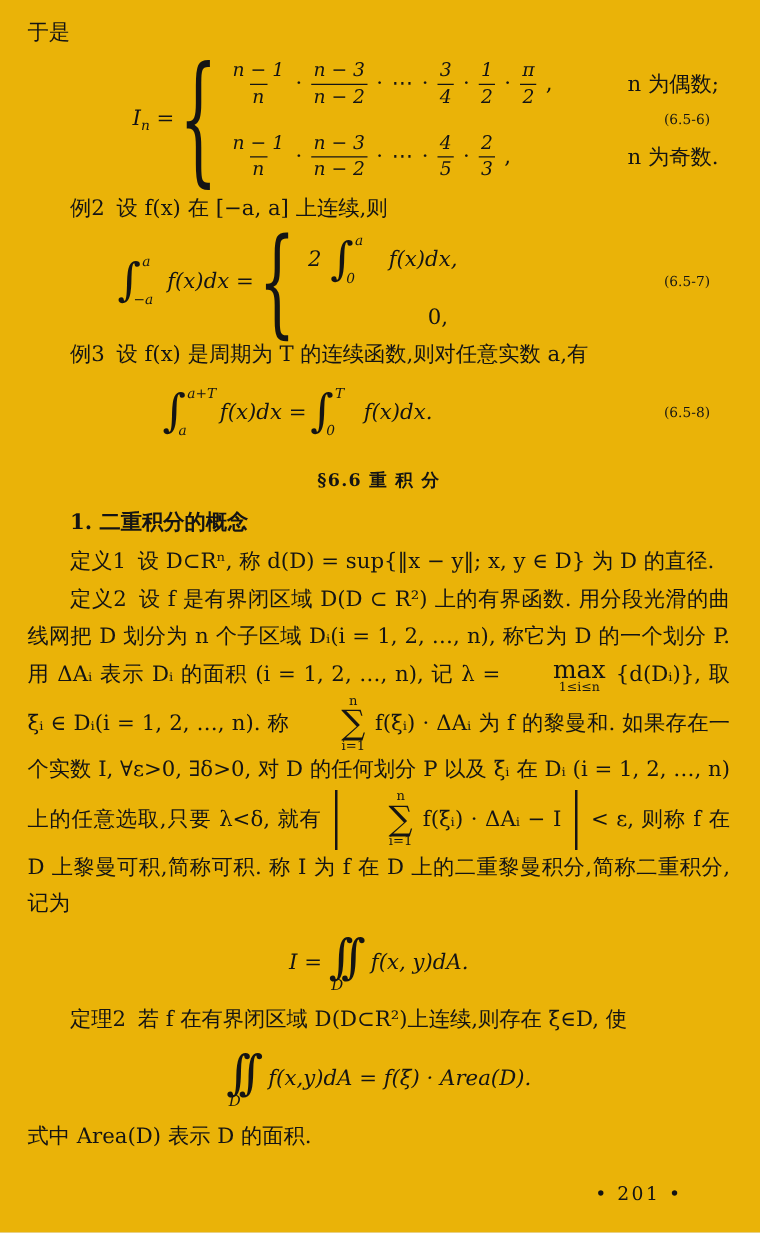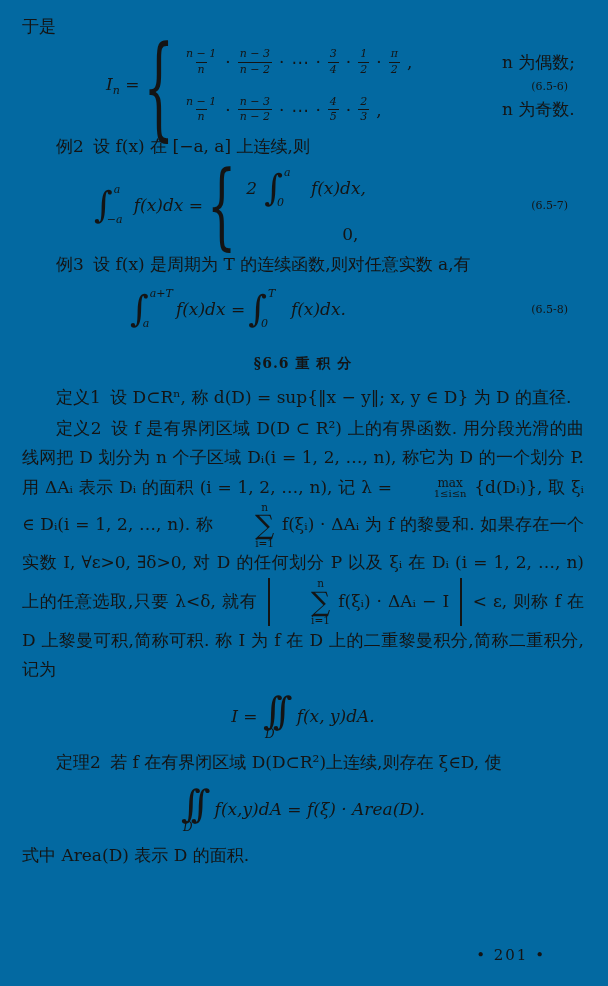--- a/index.html
+++ b/index.html
@@ -1,56 +1,56 @@
 <!DOCTYPE html>
 <html><head>
 <meta charset="utf-8">
 <style>
   html,body{margin:0;padding:0;background:#e8e8e6;}
   .page{
     position:relative;
     width:608px;height:986px;
     margin:0 auto;
-    background:#0369a1;
+    background:#eab308;
     color:#141414;
     font-family:"DejaVu Serif","DejaVu Sans",serif;
     font-size:17px;
     box-sizing:border-box;
     padding:10px 24px 0 22px;
     overflow:hidden;
   }
   .it{font-style:italic;}
   .para{line-height:1.72;text-align:justify;margin:2px 0;}
   .indent{text-indent:2em;}
   .lbl{font-weight:normal;margin-right:.55em;}
   .item-title{font-weight:bold;}
   
   .disp{position:relative;display:flex;align-items:center;}
   .eqnum{position:absolute;right:16px;top:50%;transform:translateY(-50%);font-size:11px;white-space:nowrap;}
   
-  .frac{display:inline-flex;flex-direction:column;align-items:center;font-size:11px;line-height:1.3;vertical-align:middle;font-style:italic;}
+  .frac{display:inline-flex;flex-direction:column;align-items:center;font-size:15px;line-height:1.3;vertical-align:middle;font-style:italic;}
   .frac .num{padding:0 2px;}
   .frac .den{border-top:1.4px solid #141414;padding:0 2px;}
   
   .intw{display:inline-flex;align-items:center;vertical-align:middle;}
   .intg{font-size:36px;line-height:1;}
   .ilim{display:inline-flex;flex-direction:column;height:44px;font-size:11px;line-height:1;margin-left:1px;min-width:20px;}
   .ilim .isup{align-self:flex-start;margin-top:1px;}
   .ilim .isub{align-self:flex-start;margin-top:auto;transform:translateX(-7px);margin-bottom:2px;}
   
   .brace{display:inline-block;font-size:46px;line-height:1;transform:scaleY(2.05);margin:0 10px 0 4px;font-weight:400;}
   .brace.tall{font-size:48px;transform:scaleY(2.35);}
   .cases{display:flex;flex-direction:column;}
   .crow{display:flex;align-items:center;}
   .cexpr{display:flex;align-items:center;gap:7px;}
   
   .sum{display:inline-flex;flex-direction:column;align-items:center;line-height:1;vertical-align:middle;font-size:10.5px;margin:0 2px;}
   .sum .op{font-size:27px;line-height:.95;font-style:normal;}
   .maxop{display:inline-flex;flex-direction:column;align-items:center;line-height:1;vertical-align:middle;font-size:10px;margin:0 2px;}
-  .maxop .op{font-size:12px;line-height:1.05;font-style:normal;}
+  .maxop .op{font-size:20px;line-height:1.05;font-style:normal;}
   
   .abar{display:inline-block;width:1.5px;height:48px;background:#141414;vertical-align:middle;margin:0 5px;}
   
   .iint{display:inline-flex;flex-direction:column;align-items:center;vertical-align:middle;line-height:1;margin-right:4px;}
   .iint .gl{font-size:38px;letter-spacing:-10px;padding-right:10px;line-height:1;}
   .iint .dom{font-size:12px;font-style:italic;margin-top:-2px;transform:translateX(-8px);}
   .sec-title{font-size:14px;font-weight:bold;text-align:center;margin:24px 0 10px 0;letter-spacing:1px;}
   .subsec-title{font-size:21px;font-weight:normal;margin:14px 0 10px 0;}
   .pageno{position:absolute;right:62px;bottom:22px;font-size:15px;letter-spacing:2px;}
   .eq656-wrap{margin:6px 0 8px 0;}
@@ -205,20 +205,21 @@
           </span>
       </span>
       <span class="it">f(x)dx.</span>
     </div>
     <span class="eqnum">(6.5-8)</span>
   </div>
 
   <div class="sec-title">§6.6  重  积  分</div>
 
 
+  <div class="para indent item-title">1. 二重积分的概念</div>
 
   <div class="para indent">
     <span class="lbl">定义1</span><span>设 D⊂Rⁿ, 称 d(D) = sup{‖x − y‖; x, y ∈ D} 为 D 的直径.</span>
   </div>
 
   <div class="para indent">
     <span class="lbl">定义2</span><span>设 f 是有界闭区域 D(D ⊂ R²) 上的有界函数. 用分段光滑的曲线网把 D 划分为 n 个子区域 Dᵢ(i = 1, 2, …, n), 称它为 D 的一个划分 P. 用 ΔAᵢ 表示 Dᵢ 的面积 (i = 1, 2, …, n), 记 λ = </span><span class="maxop">
         <span class="op">max</span>
         <span>1≤i≤n</span>
       </span><span> {d(Dᵢ)}, 取 ξᵢ ∈ Dᵢ(i = 1, 2, …, n). 称 </span><span class="sum">

